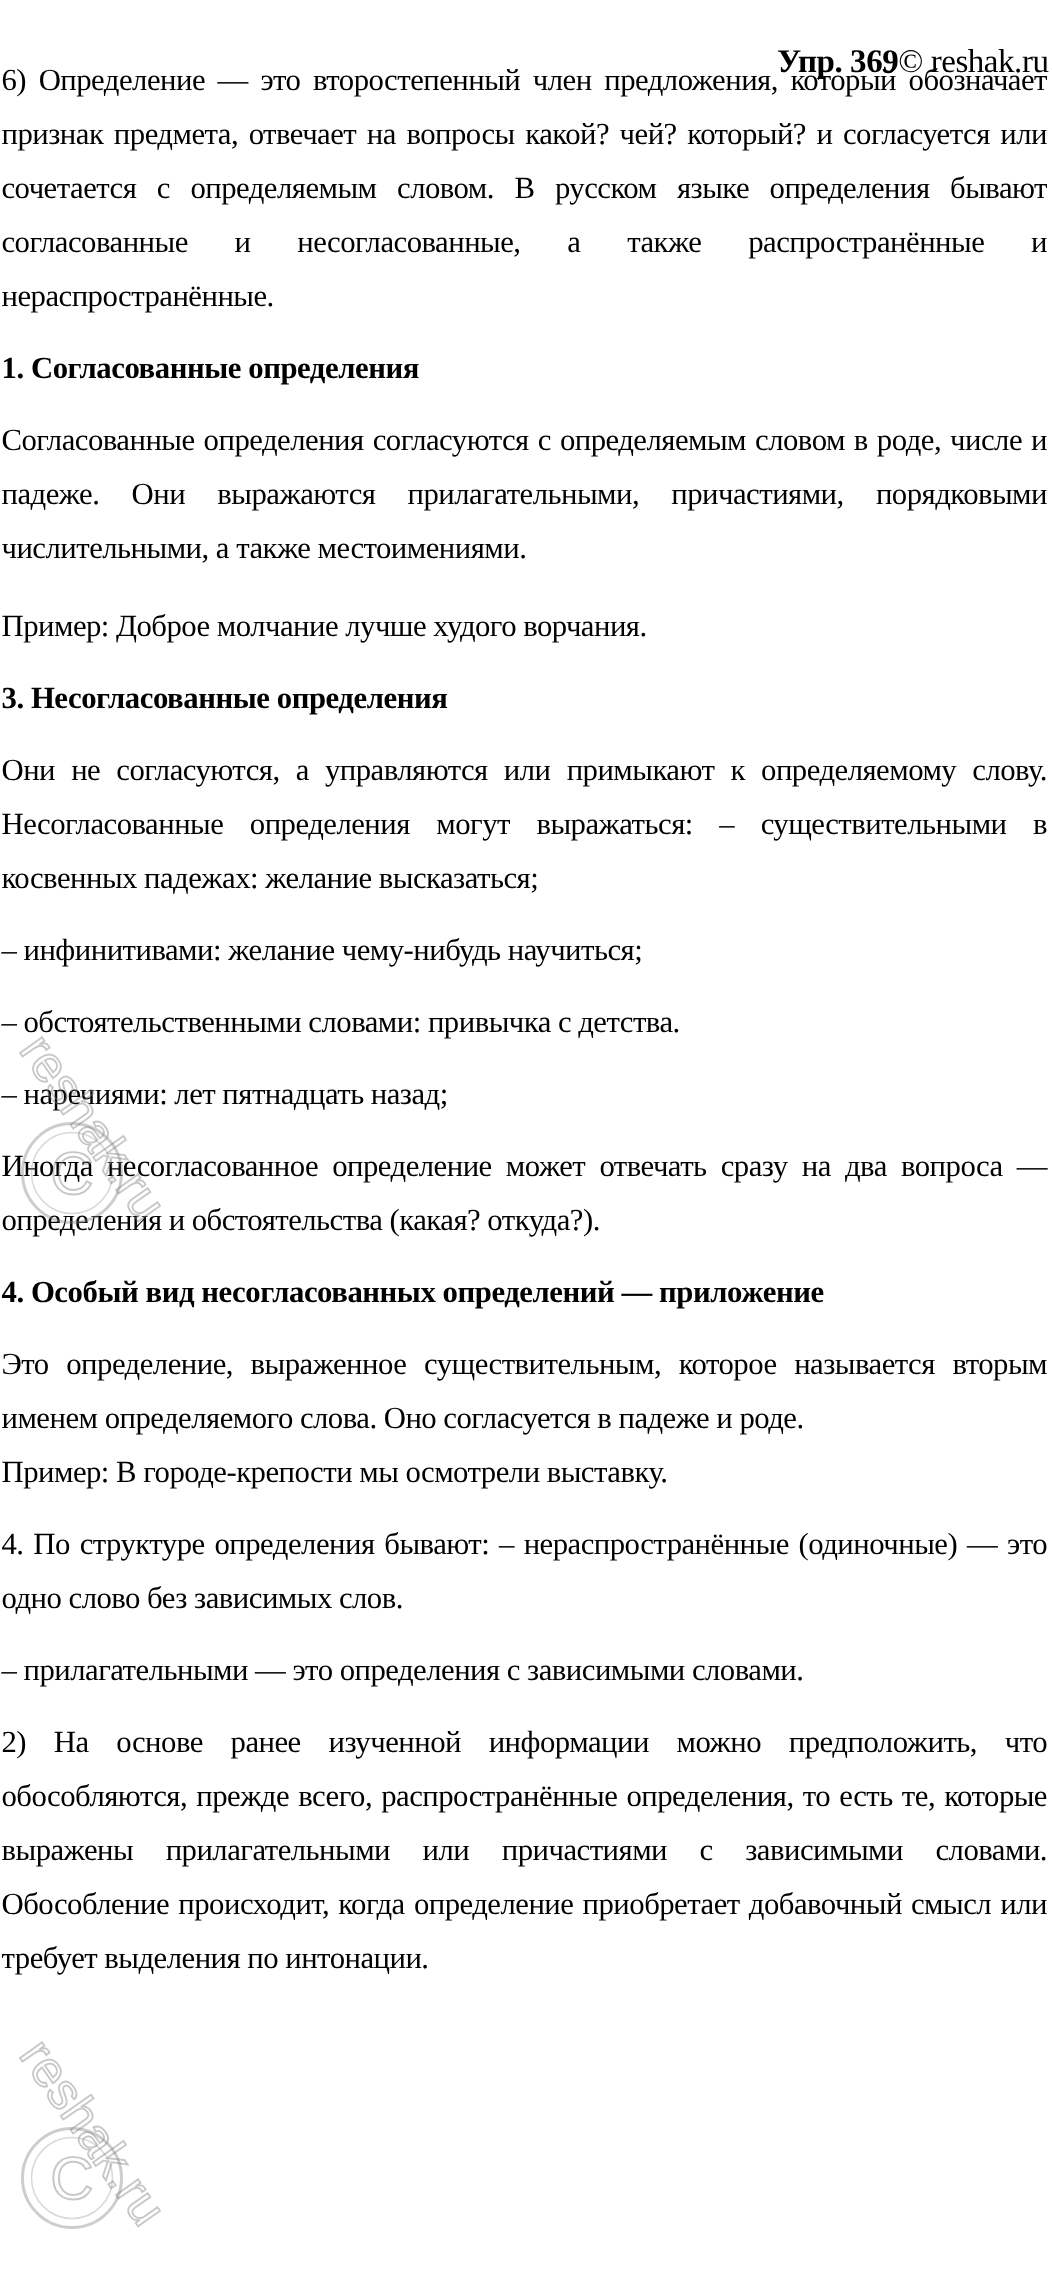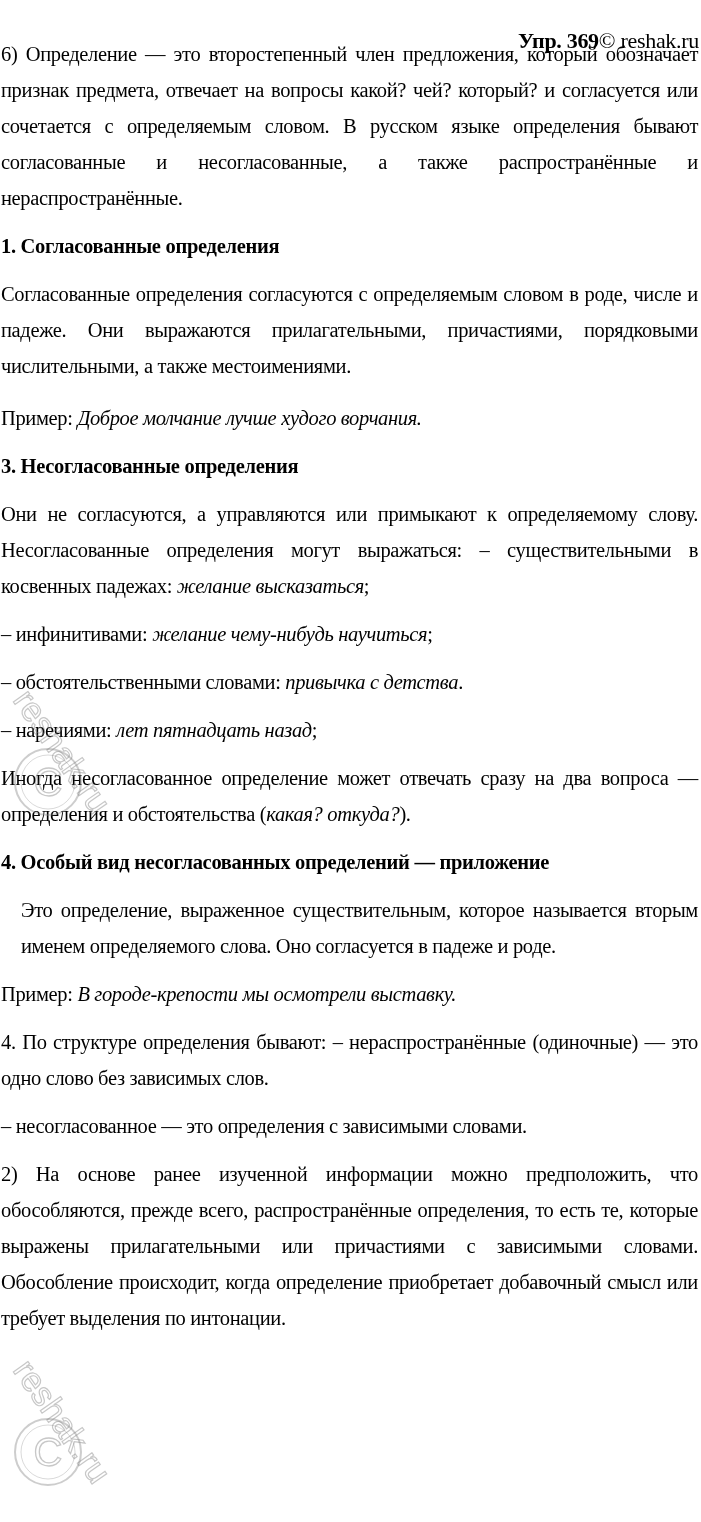--- a/index.html
+++ b/index.html
@@ -45,21 +45,21 @@
   .p {
     text-align: justify;
     margin: 0 0 12px 0;
   }
   .p.nojust { text-align: left; }
   .h {
     font-weight: bold;
     margin: 0 0 12px 0;
     letter-spacing: -0.3px;
   }
-  .i { font-style: italic; }
+  .i { }
   .b { font-weight: normal; }
   .watermark {
     position: absolute;
     pointer-events: none;
     color: rgba(140,140,140,0.35);
   }
 </style>
 </head>
 <body>
 
@@ -79,25 +79,25 @@
   <div class="h">3. Несогласованные определения</div>
   <p class="p"><span>Они не согласуются, а управляются или примыкают к определяемому слову. Несогласованные определения могут выражаться: – существительными в косвенных падежах: </span><span class="i">желание высказаться</span><span>;</span></p>
 
   <p class="p nojust"><span>– инфинитивами: </span><span class="i">желание чему-нибудь научиться</span><span>;</span></p>
   <p class="p nojust"><span>– обстоятельственными словами: </span><span class="i">привычка с детства</span><span>.</span></p>
   <p class="p nojust"><span>– наречиями: </span><span class="i">лет пятнадцать назад</span><span>;</span></p>
 
   <p class="p"><span>Иногда несогласованное определение может отвечать сразу на два вопроса — определения и обстоятельства (</span><span class="i">какая? откуда?</span><span>).</span></p>
 
   <div class="h">4. Особый вид несогласованных определений — приложение</div>
-  <p class="p" style="margin-bottom:12px;padding-left:20px;"><span>Это определение, выраженное существительным, которое называется вторым именем определяемого слова. Оно согласуется в падеже и роде.</span></p>
+  <p class="p" style="margin-bottom:0;"><span>Это определение, выраженное существительным, которое называется вторым именем определяемого слова. Оно согласуется в падеже и роде.</span></p>
   <p class="p nojust"><span>Пример: </span><span class="i">В городе-крепости мы осмотрели выставку.</span></p>
 
   <p class="p"><span class="b">4. По структуре определения бывают: – нераспространённые (одиночные)</span><span> — это одно слово без зависимых слов.</span></p>
-  <p class="p nojust"><span>– </span><span class="b">несогласованное</span><span> — это определения с зависимыми словами.</span></p>
+  <p class="p nojust"><span>– </span><span class="b">прилагательными</span><span> — это определения с зависимыми словами.</span></p>
 
   <p class="p">2) На основе ранее изученной информации можно предположить, что обособляются, прежде всего, распространённые определения, то есть те, которые выражены прилагательными или причастиями с зависимыми словами. Обособление происходит, когда определение приобретает добавочный смысл или требует выделения по интонации.</p>
 </div>
 
 <div class="watermark" style="left:8px; top:690px; width:180px; height:150px;">
   <svg width="180" height="150" viewBox="0 0 180 150">
     <circle cx="40" cy="92" r="33" fill="none" stroke="rgba(130,130,130,0.4)" stroke-width="2"></circle>
     <circle cx="40" cy="92" r="27" fill="none" stroke="rgba(130,130,130,0.3)" stroke-width="1"></circle>
     <text x="40" y="106" text-anchor="middle" font-size="40" font-family="Liberation Sans, sans-serif" fill="none" stroke="rgba(130,130,130,0.45)" stroke-width="1.3">C</text>
     <text x="0" y="0" transform="translate(4,10) rotate(55)" font-size="34" font-family="Liberation Sans, sans-serif" fill="none" stroke="rgba(130,130,130,0.45)" stroke-width="1.2">reshak.ru</text>

